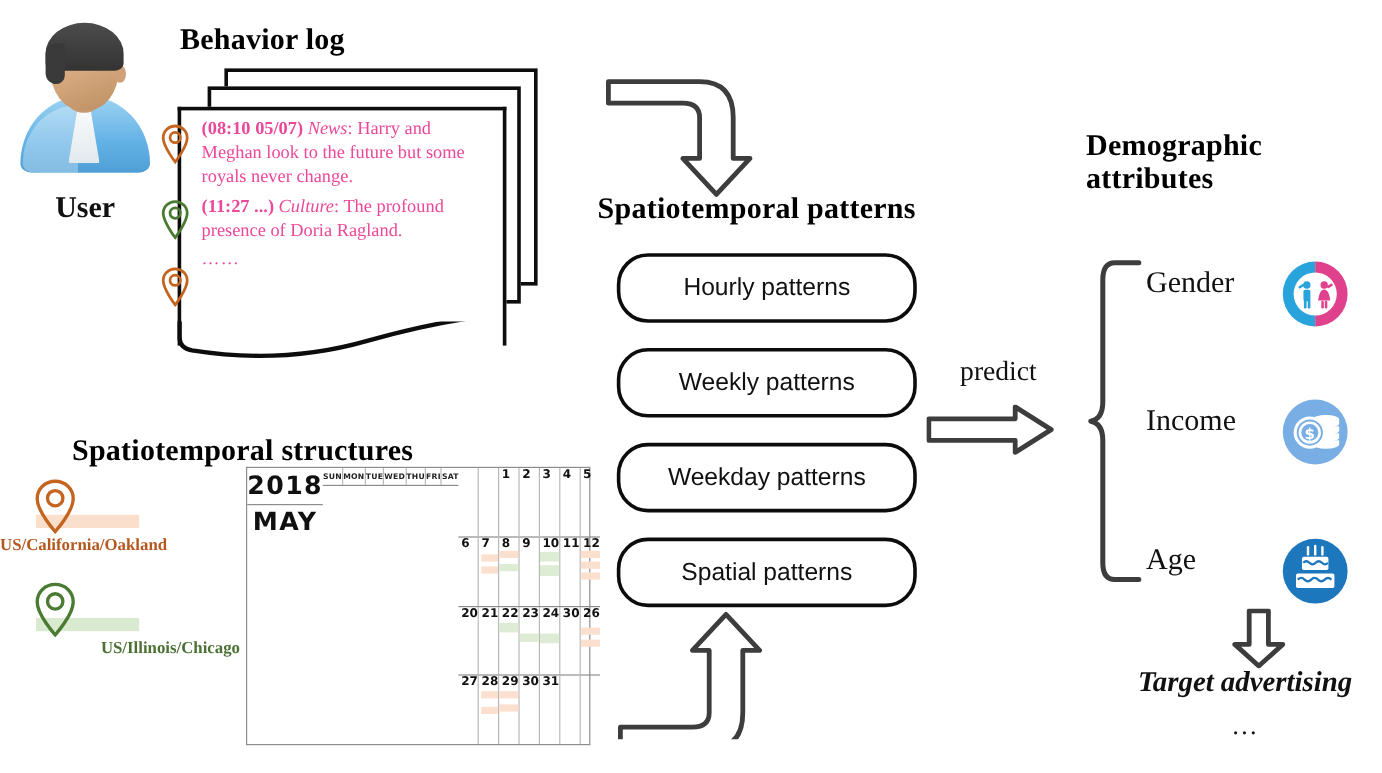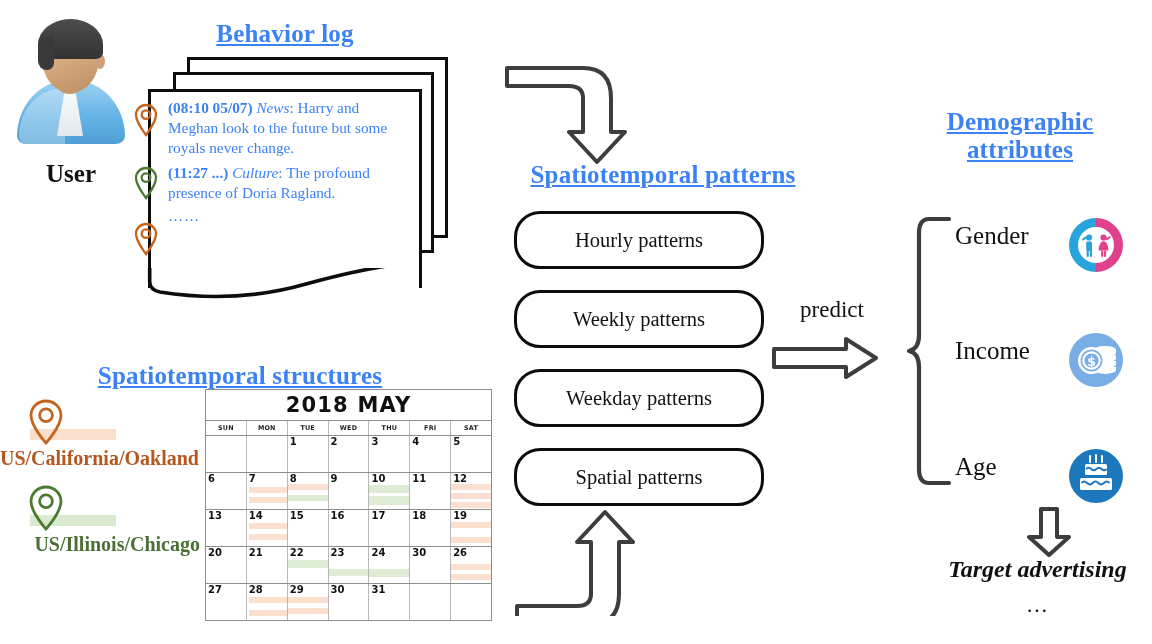--- a/index.html
+++ b/index.html
@@ -7,22 +7,22 @@
     width:1152px;height:644px;position:relative;overflow:hidden;
     background:#ffffff;
     font-family:"Liberation Serif",serif;
     color:#111111;
   }
   .abs{position:absolute;}
 
   
   .heading{
     font-family:"Liberation Serif",serif;
-    font-weight:bold;font-size:25px;color:#3b82f6;
-    text-align:center;line-height:1.12;letter-spacing:.2px;text-decoration:underline;
+    font-weight:bold;font-size:25px;color:#000000;
+    line-height:1.12;letter-spacing:.2px;
   }
 
   
   #user-block{left:6px;top:14px;width:130px;text-align:center;}
   .avatar-wrap{width:120px;height:132px;position:relative;margin:0 auto;}
   .av-body{
     position:absolute;left:6px;top:66px;width:108px;height:64px;
     background:linear-gradient(180deg,#9ed2f2 0%,#63b2e6 60%,#4f9fd6 100%);
     border-radius:54px 54px 10px 10px/58px 58px 8px 8px;
   }
@@ -70,55 +70,55 @@
   #card1{
     left:148px;top:89px;width:268px;height:196px;
     border:3.5px solid #0d0d0d;border-bottom:none;background:#fff;
   }
   #card1-wave{
     left:146px;top:268px;width:276px;height:44px;
   }
   .log-lines{
     position:absolute;left:168px;top:98px;width:240px;
     font-family:"Liberation Serif",serif;font-size:15.3px;line-height:1.30;
-    color:#3b82f6;
+    color:#ec4899;
   }
   .log-entry{margin-bottom:5px;}
   .log-time{font-weight:bold;}
   .log-cat{font-style:italic;}
   .log-ellipsis{letter-spacing:1px;font-size:15px;}
 
   
   .pin{position:absolute;width:26px;height:34px;}
   .pin svg{display:block;width:26px;height:34px;}
 
   
   #struct-title{left:60px;top:362px;width:360px;}
   .loc-block{position:absolute;width:200px;}
   .loc-pin{position:relative;width:44px;height:48px;margin-left:24px;}
   .loc-pin svg{display:block;width:44px;height:48px;}
   .loc-bar{
     position:absolute;left:6px;bottom:6px;width:86px;height:11px;z-index:-1;
   }
   .loc-text{
-    font-family:"Liberation Serif",serif;font-weight:bold;font-size:20px;line-height:1.16;
+    font-family:"Liberation Serif",serif;font-weight:bold;font-size:14px;line-height:1.16;
     margin-top:1px;
   }
   #loc1{left:0px;top:398px;}
   #loc1 .loc-text{color:#b4581f;}
   #loc1 .loc-bar{background:#fadfcd;}
   #loc2{left:0px;top:484px;text-align:right;}
   #loc2 .loc-text{color:#4b7033;}
   #loc2 .loc-bar{background:#d9ead0;}
 
   
   #calendar{
     left:205px;top:389px;width:287px;height:232px;
     border:1.5px solid #8d8d8d;background:#fff;box-sizing:border-box;
-    display:flex;flex-direction:column;
+    display:flex;flex-direction:row;
   }
   #cal-title{
     height:30px;line-height:30px;text-align:center;
     font-family:"DejaVu Sans",sans-serif;font-weight:bold;font-size:21px;
     letter-spacing:1.2px;border-bottom:1.5px solid #8d8d8d;color:#101010;
   }
   #cal-dows{display:flex;height:14px;border-bottom:1.5px solid #8d8d8d;justify-content:flex-end;}
   .dow{
     flex:1;text-align:center;font-family:"DejaVu Sans",sans-serif;
     font-size:6.4px;font-weight:bold;line-height:14px;color:#222;
@@ -140,21 +140,21 @@
   .ev{position:absolute;height:6px;}
   .ev.o{background:#fbe0d0;}
   .ev.g{background:#dfecd5;}
 
   
   #pat-title{left:498px;top:161px;width:330px;}
   .pill{
     position:absolute;left:514px;width:244px;height:52px;
     border:3.6px solid #0c0c0c;border-radius:26px;background:#fff;
     display:flex;align-items:center;justify-content:center;
-    font-family:Liberation Serif, serif;font-size:20.5px;color:#111;
+    font-family:Liberation Sans, sans-serif;font-size:20.5px;color:#111;
   }
   #pill0{top:211px;}
   #pill1{top:290px;}
   #pill2{top:369px;}
   #pill3{top:448px;}
 
   
   .arrow-svg{position:absolute;}
   #predict-label{
     left:777px;top:297px;width:110px;text-align:center;
@@ -328,47 +328,20 @@
           <div class="cal-num">11</div>
         </div>
       <div class="cal-cell">
           <div class="cal-num">12</div>
         <div class="ev o" style="left:0px;top:11px;right:0;"></div>
         <div class="ev o" style="left:0px;top:20px;right:0;"></div>
         <div class="ev o" style="left:0px;top:29px;right:0;"></div>
       </div>
     </div>
 
-    <div class="cal-week">
-      <div class="cal-cell">
-          <div class="cal-num">13</div>
-        </div>
-      <div class="cal-cell">
-          <div class="cal-num">14</div>
-        <div class="ev o" style="left:2px;top:13px;right:0;"></div>
-        <div class="ev o" style="left:2px;top:24px;right:0;"></div>
-      </div>
-      <div class="cal-cell">
-          <div class="cal-num">15</div>
-        </div>
-      <div class="cal-cell">
-          <div class="cal-num">16</div>
-        </div>
-      <div class="cal-cell">
-          <div class="cal-num">17</div>
-        </div>
-      <div class="cal-cell">
-          <div class="cal-num">18</div>
-        </div>
-      <div class="cal-cell">
-          <div class="cal-num">19</div>
-        <div class="ev o" style="left:0px;top:12px;right:0;"></div>
-        <div class="ev o" style="left:0px;top:27px;right:0;"></div>
-      </div>
-    </div>
 
     <div class="cal-week">
       <div class="cal-cell">
           <div class="cal-num">20</div>
         </div>
       <div class="cal-cell">
           <div class="cal-num">21</div>
         </div>
       <div class="cal-cell">
           <div class="cal-num">22</div>

